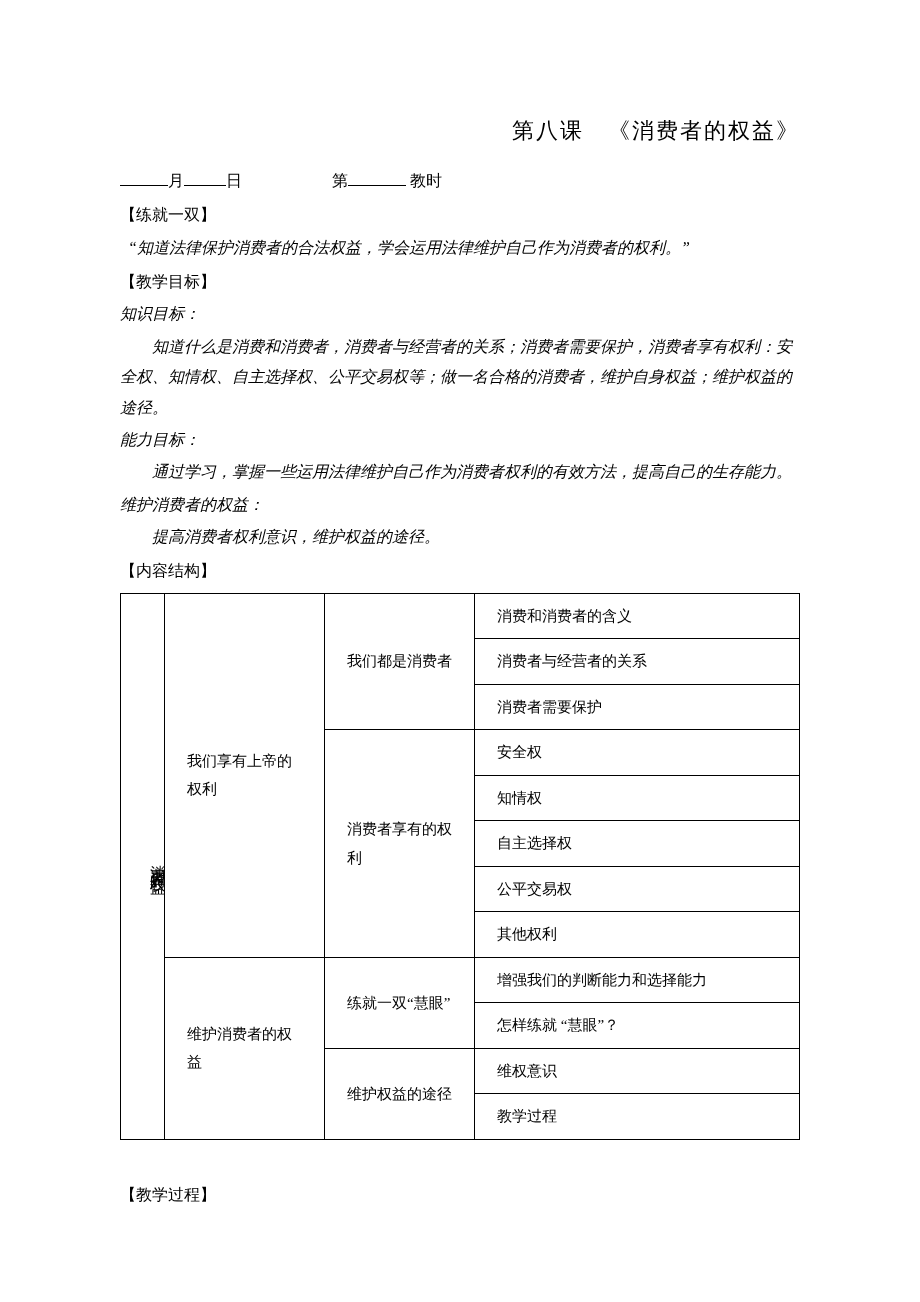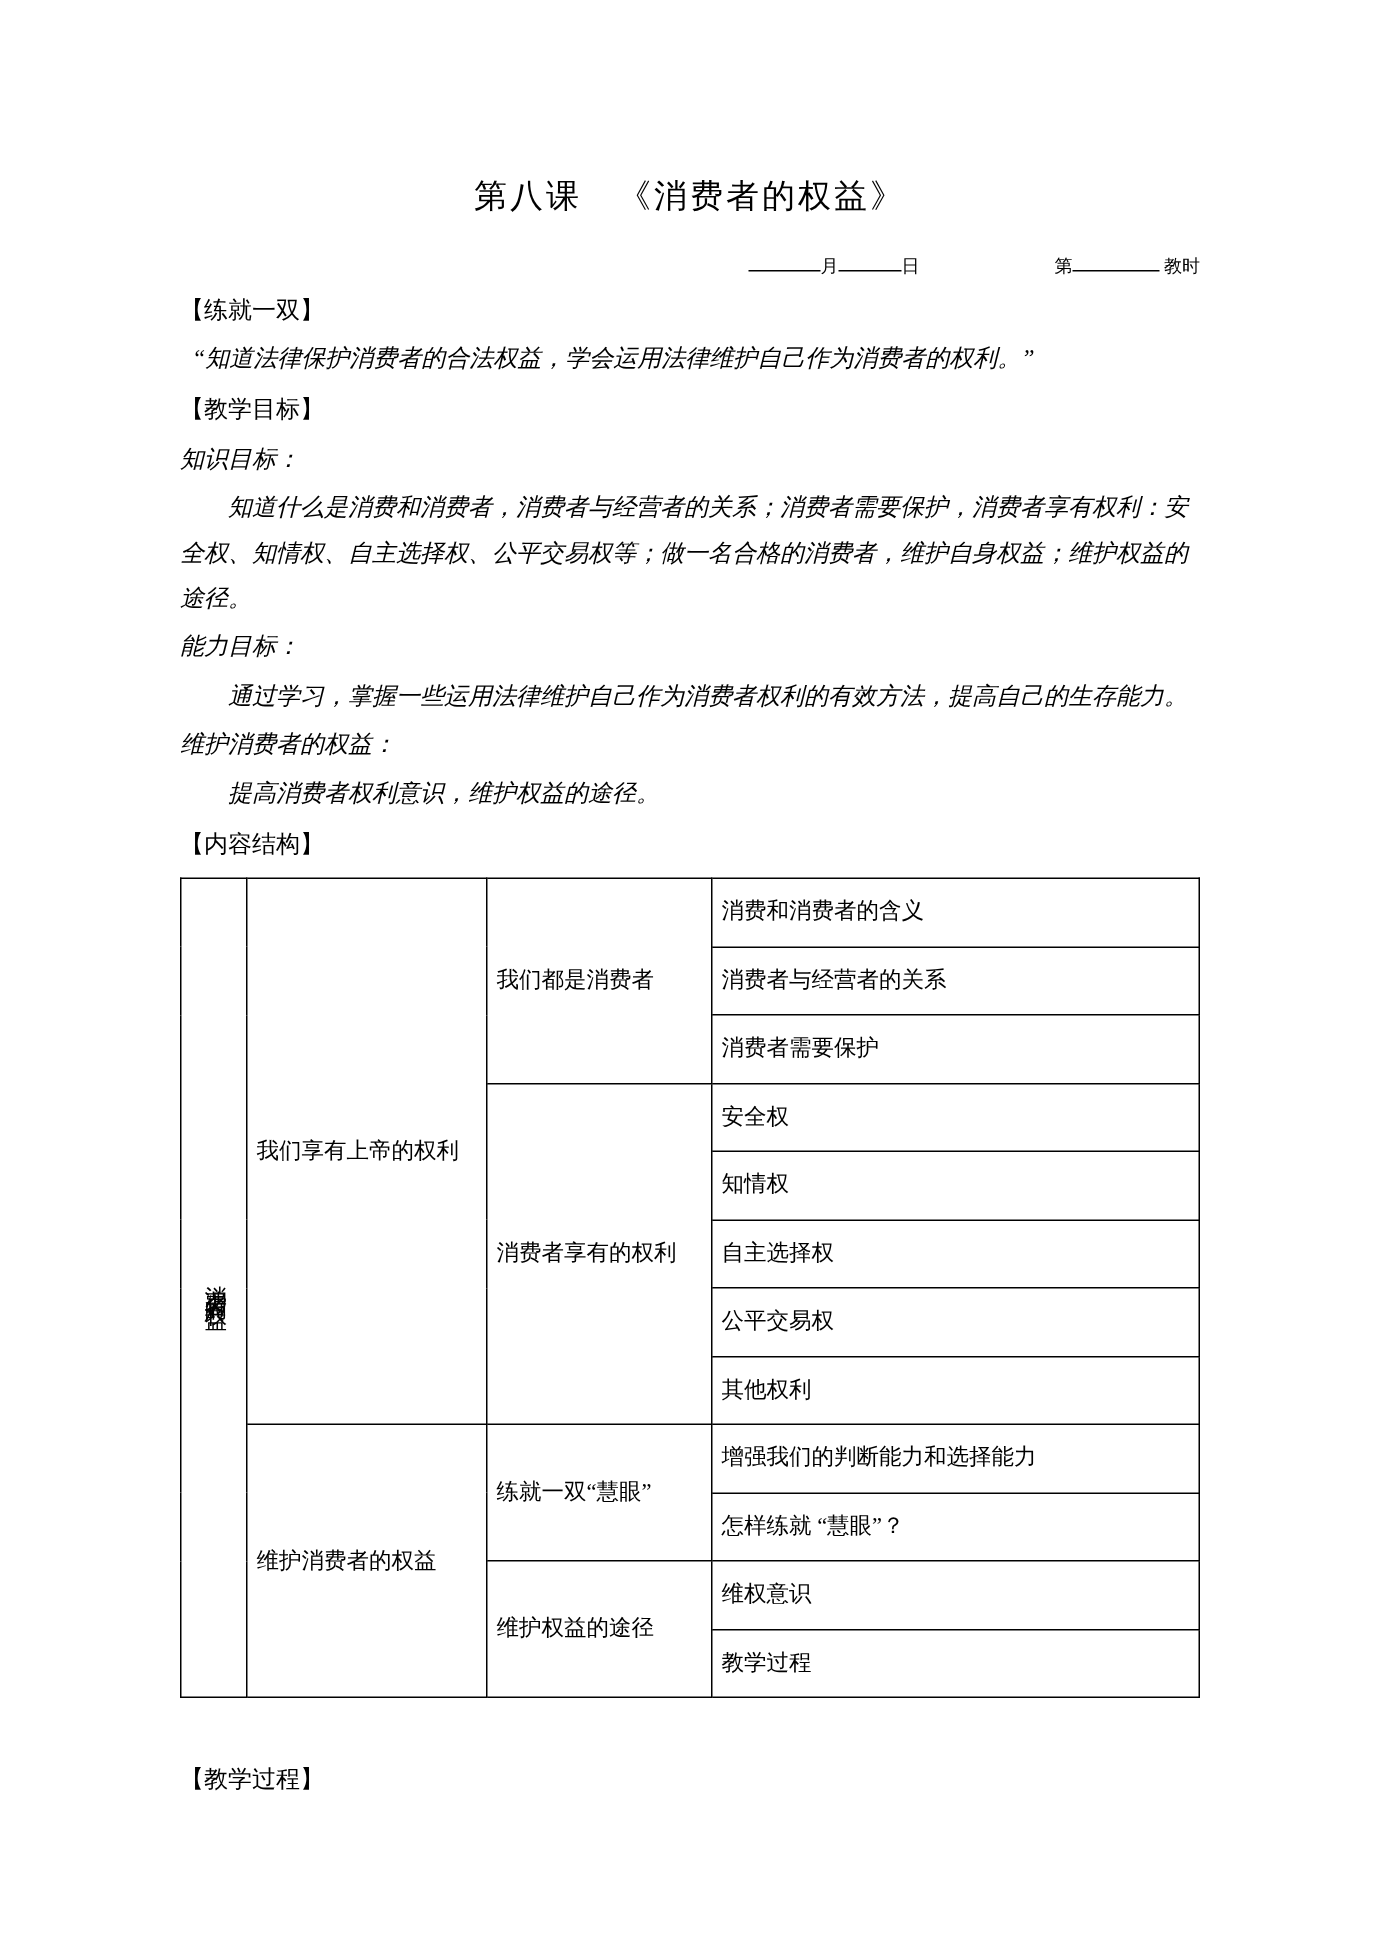--- a/index.html
+++ b/index.html
@@ -7,29 +7,29 @@
       width: 920px;
       min-height: 1302px;
       background: #fff;
       font-family: "SimSun", "宋体", serif;
       color: #000;
       padding: 110px 120px 60px 120px;
       font-size: 16px;
       line-height: 1.9;
     }
     .title {
-      text-align: center;
+      text-align: right;
       font-size: 22px;
       font-weight: normal;
       margin-bottom: 14px;
       letter-spacing: 2px;
     }
     .date-line {
-      text-align: right;
-      font-size: 12px;
+      text-align: left;
+      font-size: 16px;
       margin-bottom: 2px;
     }
     .blank {
       display: inline-block;
       border-bottom: 1px solid #000;
       height: 1em;
       vertical-align: baseline;
       position: relative;
       top: 0;
     }
@@ -42,21 +42,21 @@
     .indent { text-indent: 2em; }
     .quote { margin-left: 0.5em; }
     table.structure {
       border-collapse: collapse;
       width: 100%;
       margin-top: 6px;
       table-layout: fixed;
     }
     table.structure td {
       border: 1px solid #000;
-      padding: 8px 6px;
+      padding: 8px 22px;
       font-size: 15px;
       vertical-align: middle;
     }
     td.vtext {
       text-align: center;
       padding: 8px 4px;
     }
     td.vtext > div {
       writing-mode: vertical-rl;
       text-orientation: upright;

